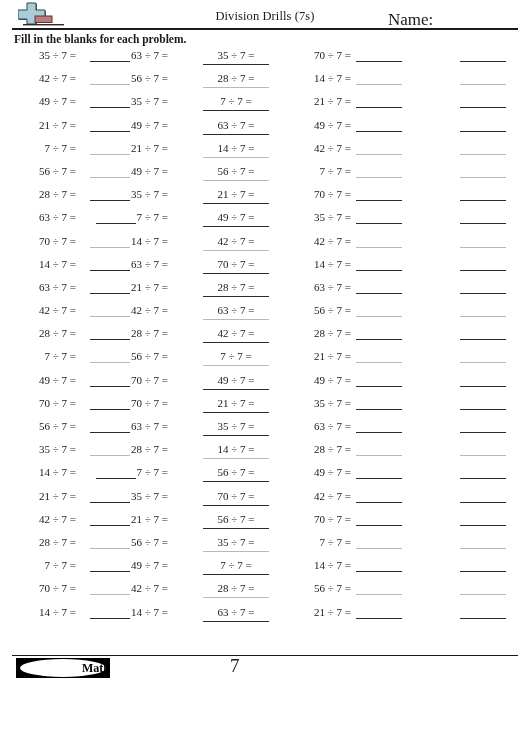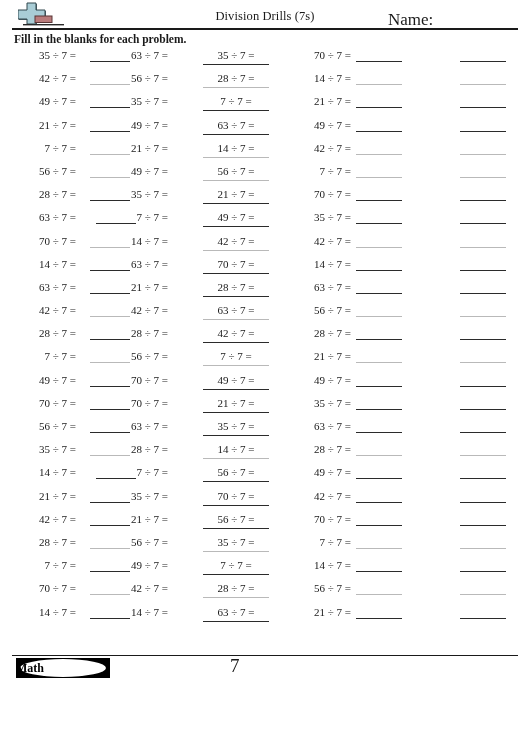--- a/index.html
+++ b/index.html
@@ -160,21 +160,21 @@
     height: 18px;
     background: #ffffff;
     border-radius: 50%;
   }
   .brand-text {
     position: absolute;
     left: 0; top: 0;
     width: 94px;
     height: 20px;
     line-height: 20px;
-    text-align: left;
+    text-align: right;
     font-size: 12px;
     font-weight: bold;
     color: #000000;
   }
   .page-number {
     position: absolute;
     left: 218px;
     top: 0px;
     font-size: 19px;
   }

